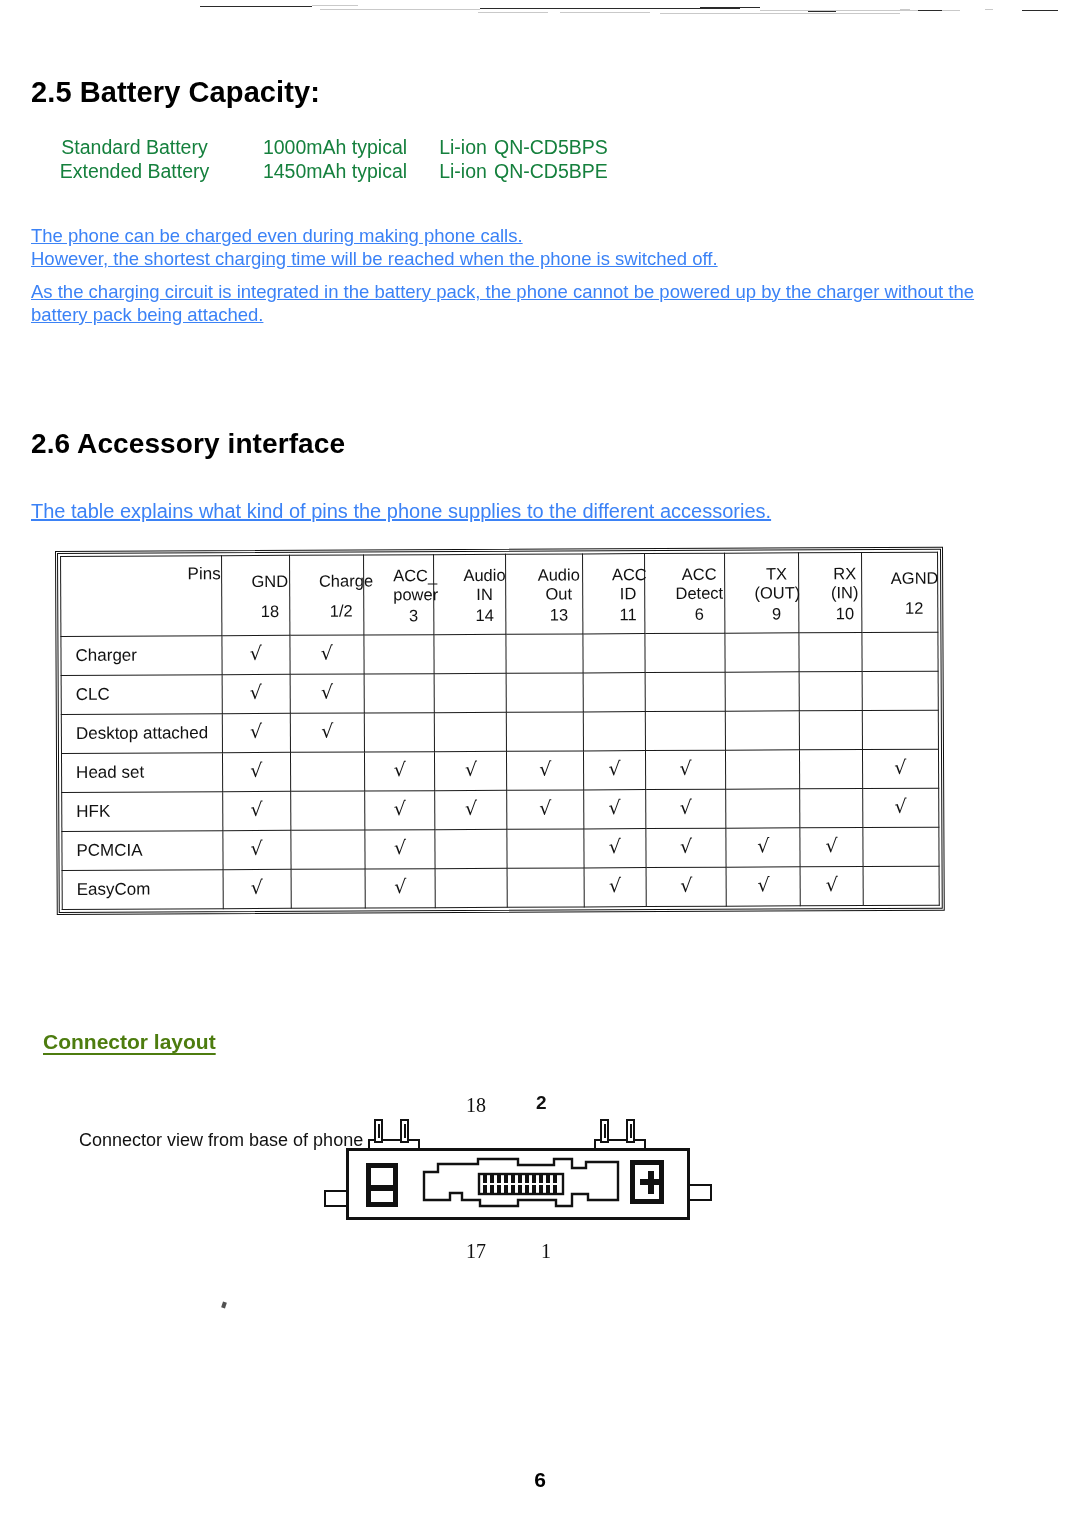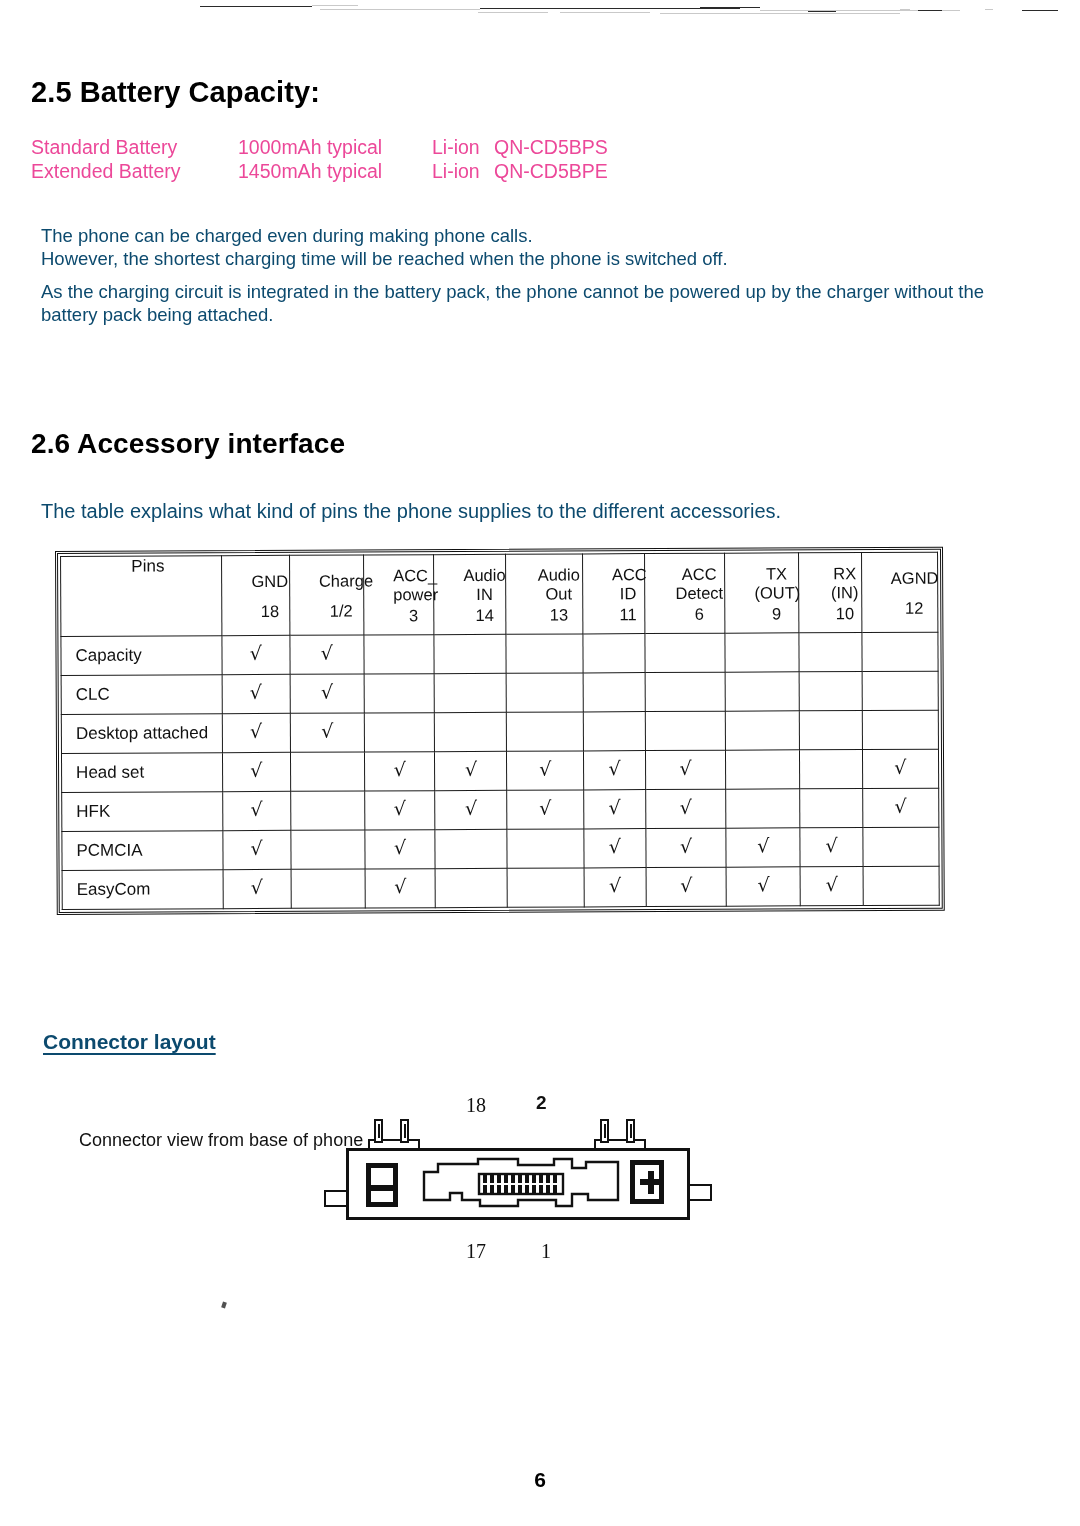--- a/index.html
+++ b/index.html
@@ -32,30 +32,30 @@
     margin:0;
     font-size:29px;
     font-weight:bold;
     letter-spacing:.1px;
     color:#000;
   }
   #h-25 { left:31px; top:76px; }
   #h-26 { left:31px; top:428px; font-size:28px; }
 
   
-  .spec { position:absolute; left:31px; font-size:19.5px; color:#ec4899; white-space:nowrap; }
+  .spec { position:absolute; left:31px; font-size:19.5px; color:#15803d; white-space:nowrap;text-align:center; }
   .spec .c1 { display:inline-block; width:207px; }
   .spec .c2 { display:inline-block; width:194px; }
   .spec .c3 { display:inline-block; width:62px; }
   .spec .c4 { display:inline-block; }
   #spec-1 { top:136px; }
   #spec-2 { top:160px; }
 
   
-  .para { position:absolute; left:41px; font-size:18.5px; line-height:23px; color:#0c4a6e; }
+  .para { position:absolute; left:31px; font-size:18.5px; line-height:23px; color:#3b82f6;text-decoration:underline; }
   #p-charge  { top:205px; width:800px; }
   #p-circuit { top:261px; width:950px; }
   #p-tableintro { top:480px; font-size:20px; width:900px; }
 
   
   .tbl-wrap {
     position:absolute; left:55px; top:551px; width:888px;
     border:3px double #111;
     padding:2px;
     background:#fff;
@@ -68,22 +68,22 @@
     color:#111;
   }
   table.acc th, table.acc td {
     border:1px solid #1a1a1a;
     padding:0;
     text-align:center;
     vertical-align:middle;
     font-weight:normal;
   }
   table.acc th.pins-head {
-    text-align:center;
-    padding:0 0 0 14px;
+    text-align:right;
+    padding:8px 0 0 14px;
     vertical-align:top;
     font-size:17px;
   }
   table.acc thead th { height:80px;padding-left:29px; }
   table.acc thead .hl { display:block; line-height:19px; }
   table.acc thead .hnum { display:block; margin-top:11px; line-height:18px; }
   table.acc tbody td.rowlabel {
     text-align:left;
     padding-left:14px;
     font-size:17px;
@@ -91,21 +91,21 @@
   }
   table.acc tbody tr { height:39px; }
   .rad { font-size:19px; line-height:1; display:inline-block; transform:translateY(-1px); font-family:"DejaVu Sans", sans-serif; }
 
   
   .tbl-wrap { transform:rotate(-0.28deg); transform-origin:left top; }
 
   
   #h-conn {
     position:absolute; left:43px; top:1030px;
-    font-size:21px; font-weight:bold; color:#0c4a6e;
+    font-size:21px; font-weight:bold; color:#4d7c0f;
     text-decoration:underline; text-underline-offset:4px;
   }
   #conn-caption { position:absolute; left:55px; top:1130px; font-size:18px; color:#111; white-space:nowrap;margin-left:24px; }
 
   .conn-area { position:absolute; left:318px; top:1090px; width:420px; height:190px; }
 
   .lbl-pin { position:absolute; font-family:"Liberation Serif", serif; font-size:20px; color:#111; }
   #pin-18 { left:148px; top:4px; }
   #pin-2  { left:218px; top:2px; font-weight:bold; font-family:"Liberation Sans", sans-serif; font-size:19px; }
   #pin-17 { left:148px; top:150px; }
@@ -249,21 +249,21 @@
             <span class="hnum" style="margin-top:2px">10</span>
           </th>
           <th>
             <span class="hl">AGND</span>
             <span class="hnum">12</span>
           </th>
         </tr>
       </thead>
       <tbody id="acc-body">
           <tr>
-            <td class="rowlabel">Capacity</td>
+            <td class="rowlabel">Charger</td>
             <td><span class="rad">√</span></td>
             <td><span class="rad">√</span></td>
             <td></td>
             <td></td>
             <td></td>
             <td></td>
             <td></td>
             <td></td>
             <td></td>
             <td></td>

